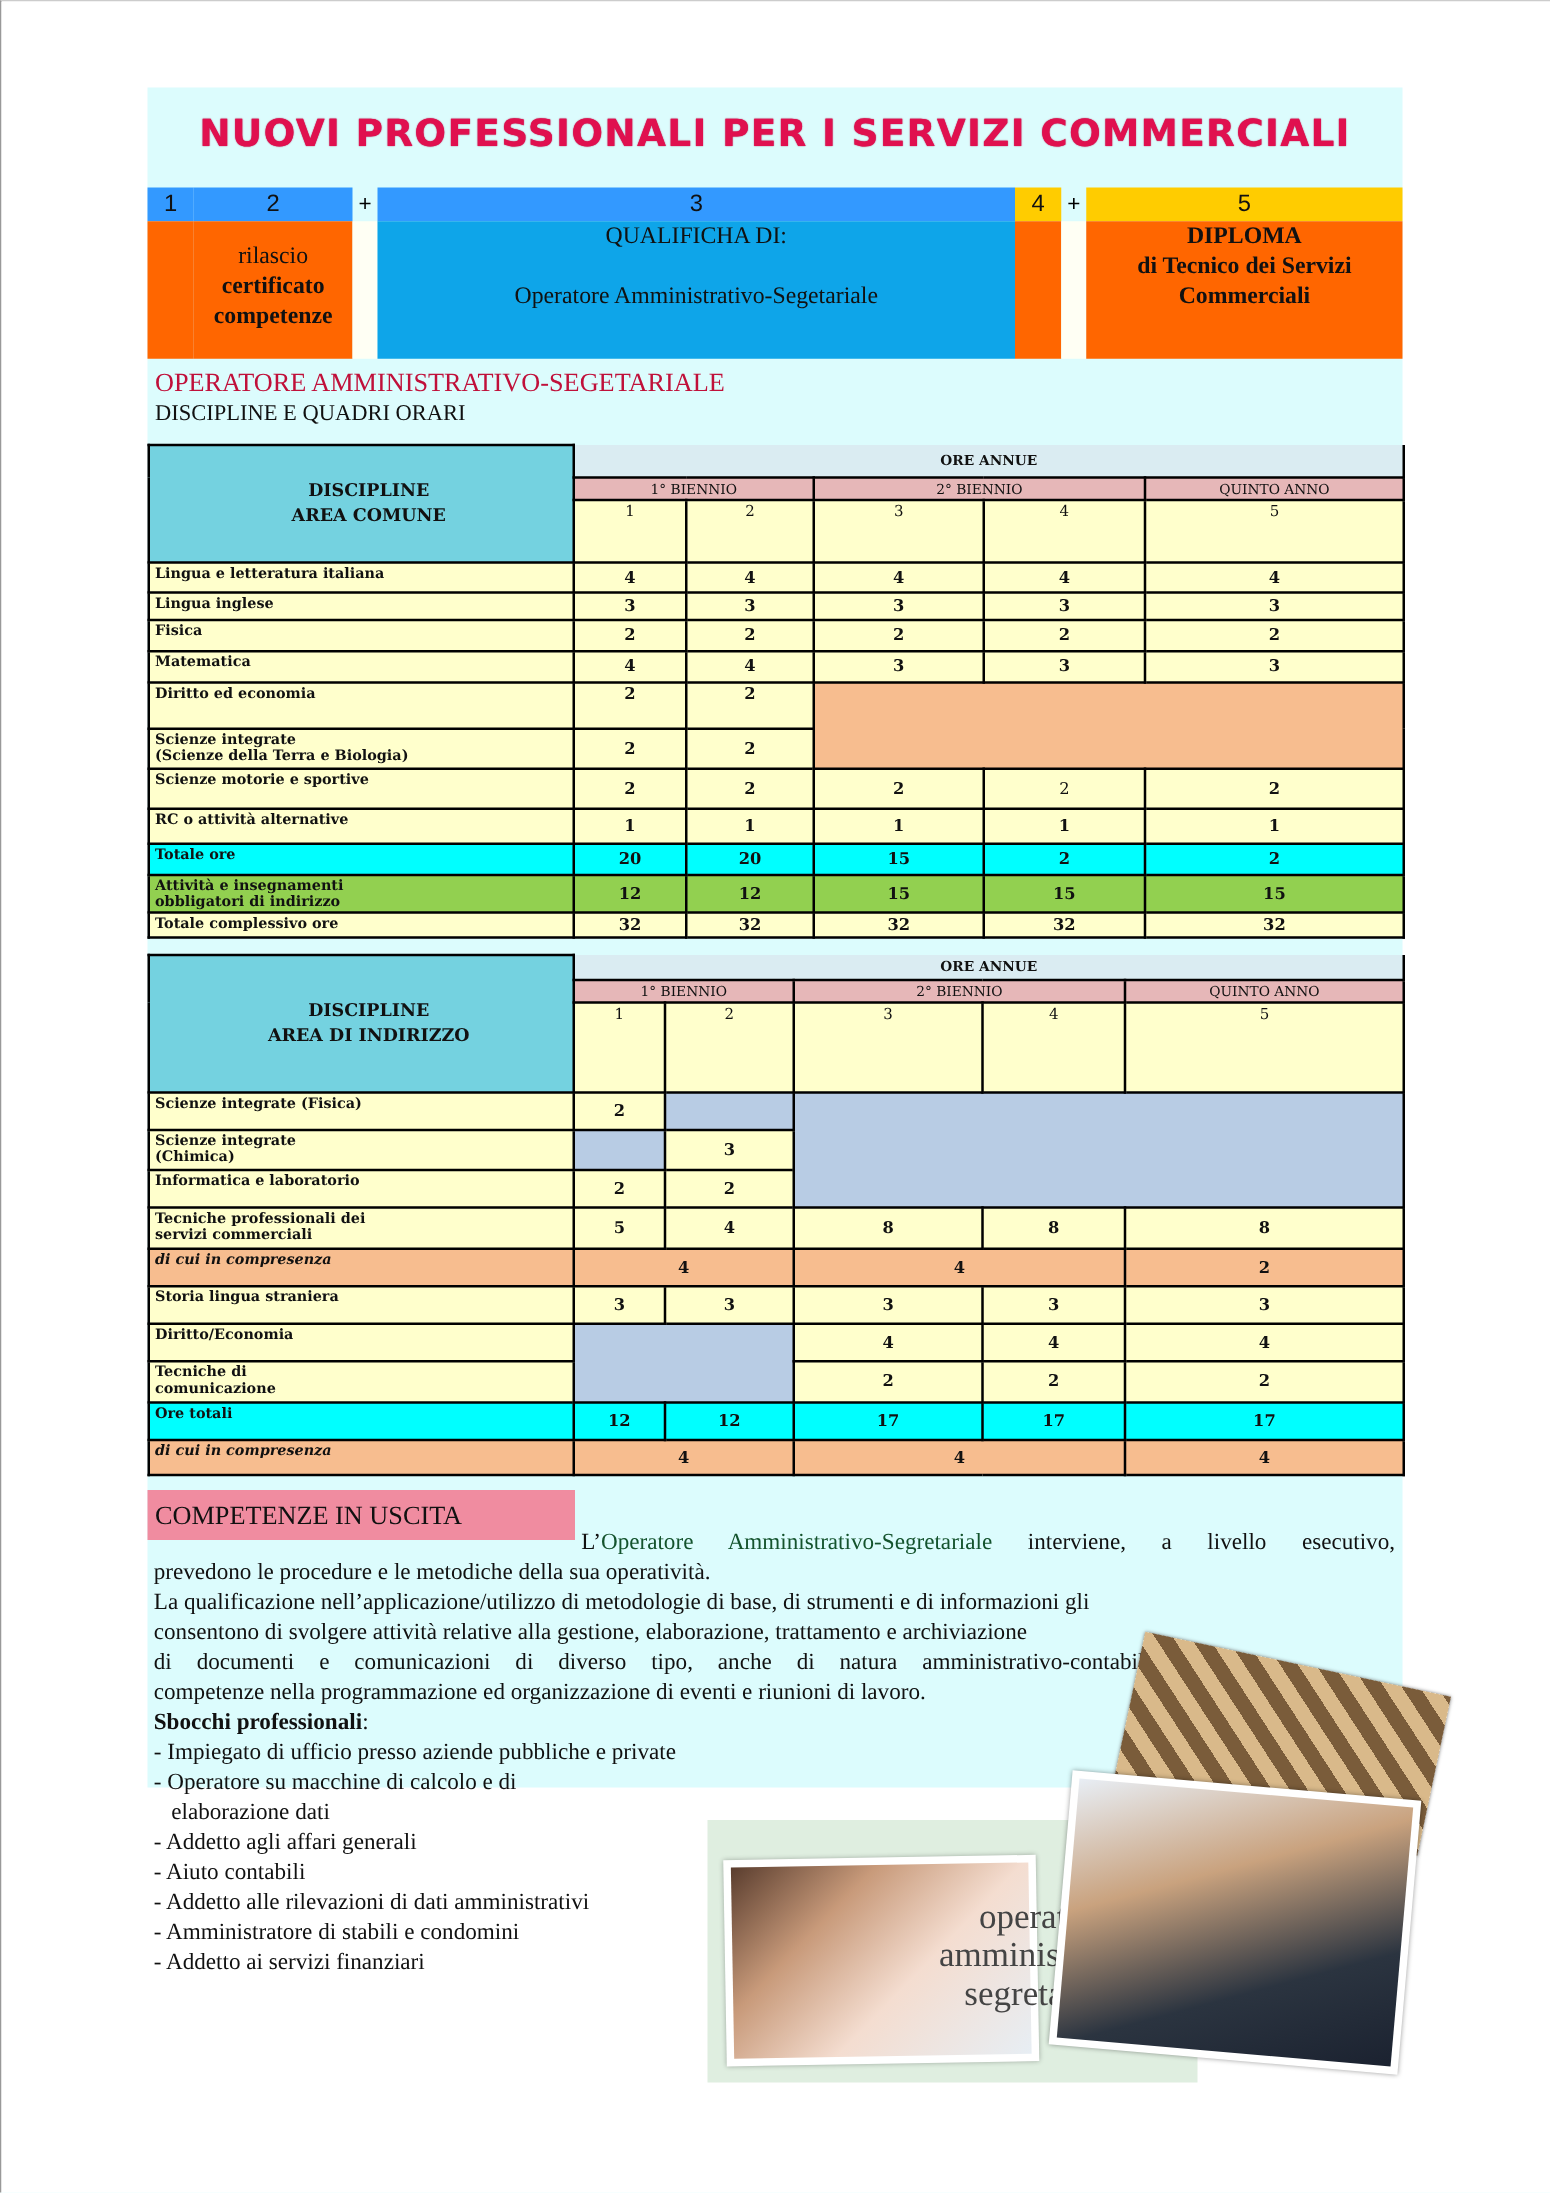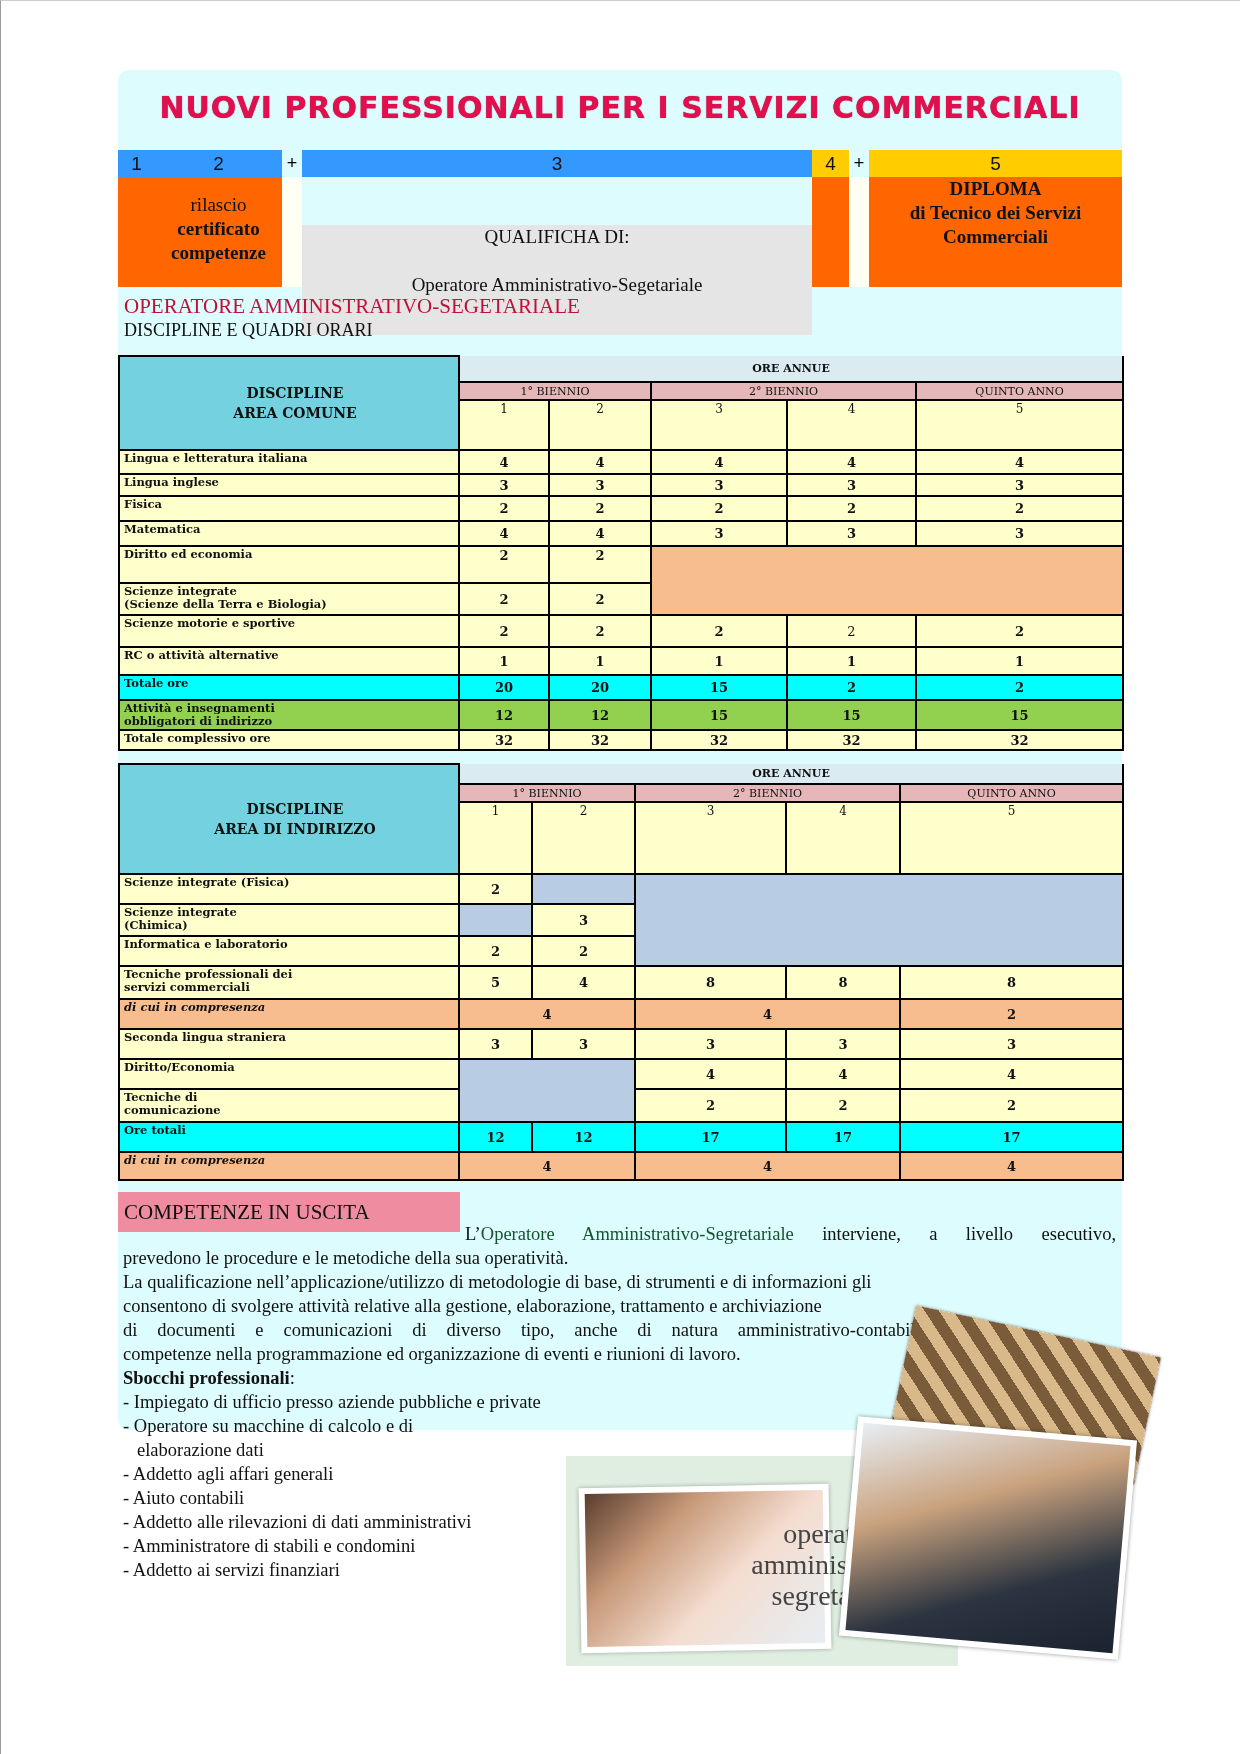--- a/index.html
+++ b/index.html
@@ -1,34 +1,34 @@
 <!DOCTYPE html>
 <html><head>
 <meta charset="utf-8">
 <style>
   * { box-sizing: border-box; margin: 0; padding: 0; }
   html, body { width: 1240px; height: 1754px; background: #ffffff; }
   body { position: relative; font-family: "DejaVu Serif", serif; color: #111; overflow: hidden; }
   .page-border { position: absolute; left: 0; top: 0; width: 1240px; height: 1754px; border-left: 1px solid #999; border-top: 1px solid #ccc; }
-  .sheet { position: absolute; left: 118px; top: 70px; width: 1004px; height: 1360px; background: #dcfcfd; border-radius: 11px; }
+  .sheet { position: absolute; left: 118px; top: 70px; width: 1004px; height: 1360px; background: #dcfcfd; }
 
   .title { position: absolute; left: 0; top: 8px; width: 1004px; height: 60px; text-align: center;
     font-family: "DejaVu Sans", sans-serif; font-weight: bold; font-size: 30px; letter-spacing: 1px;
     color: #e0104f; line-height: 60px; text-shadow: 0 0 1px #b0003a; }
 
   
   .band { position: absolute; top: 80px; height: 137px; }
   .band .num { position: absolute; left: 0; top: 0; width: 100%; height: 27px; font-family: "Liberation Sans", sans-serif;
     font-size: 19px; line-height: 27px; text-align: center; color: #111; }
   .band .body { position: absolute; left: 0; top: 27px; width: 100%; height: 110px; text-align: center;
     font-family: "Liberation Serif", serif; font-size: 19px; line-height: 24px; }
   .blue { background: #3399ff; }
   .yellow { background: #ffcc00; }
   .orange { background: #ff6600; }
-  .pink { background: #e5e5e5; margin-top: 48px; }
+  .pink { background: #0ea5e9; }
   .plus { position: absolute; top: 80px; width: 20px; height: 27px; text-align: center; line-height: 27px;
     font-family: "Liberation Sans", sans-serif; font-size: 18px; color: #000; }
   .gap { position: absolute; top: 107px; height: 110px; background: #fffff4; }
 
   .subtitle-red { position: absolute; left: 6px; top: 224px; font-family: "Liberation Serif", serif; font-size: 21px; color: #c0103a; }
   .subtitle { position: absolute; left: 6px; top: 250px; font-family: "Liberation Serif", serif; font-size: 18px; color: #111; }
 
   
   table.grid { position: absolute; left: 0; border-collapse: collapse; width: 1004px; table-layout: fixed;
     font-family: "DejaVu Serif", serif; font-size: 12px; }
@@ -286,21 +286,21 @@
       <td class="v">8</td>
       <td class="v">8</td>
     </tr>
     <tr class="peach" style="height:30px;">
       <td class="subj ital">di cui in compresenza</td>
       <td class="v" colspan="2">4</td>
       <td class="v" colspan="2">4</td>
       <td class="v">2</td>
     </tr>
     <tr style="height:30px;">
-      <td class="subj">Seconda lingua straniera</td>
+      <td class="subj">Storia lingua straniera</td>
       <td class="v">3</td>
       <td class="v">3</td>
       <td class="v">3</td>
       <td class="v">3</td>
       <td class="v">3</td>
     </tr>
     <tr style="height:30px;">
       <td class="subj">Diritto/Economia</td>
       <td class="grey" colspan="2" rowspan="2"></td>
       <td class="v">4</td>

